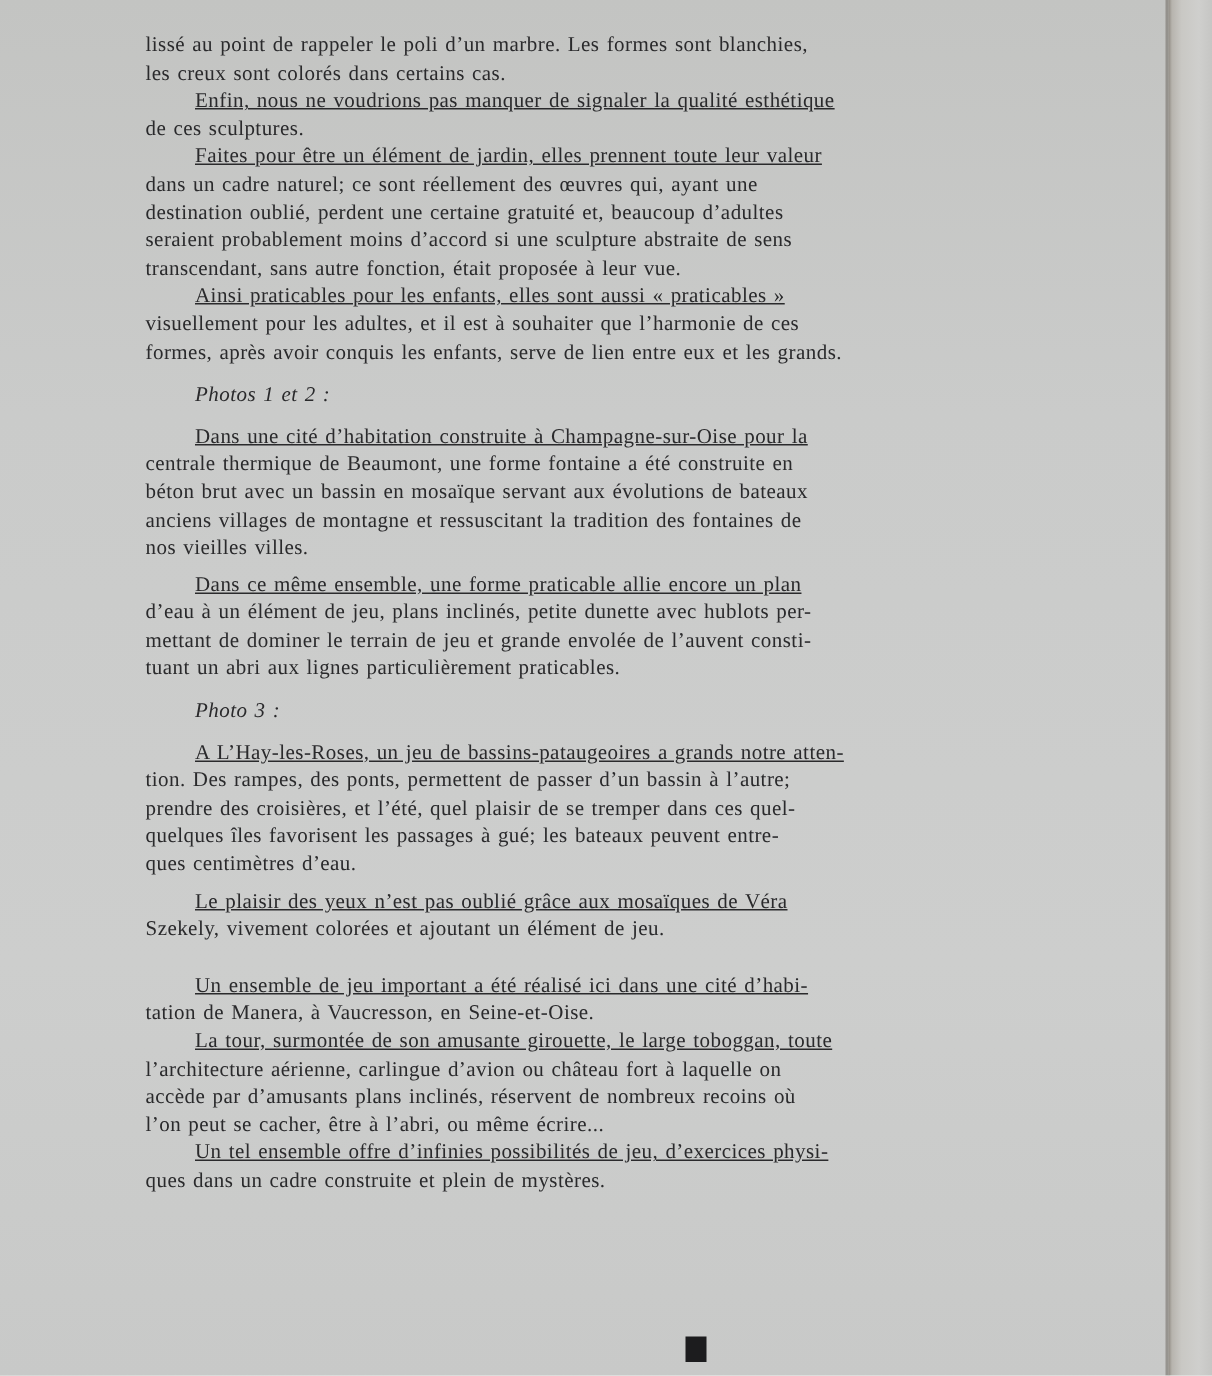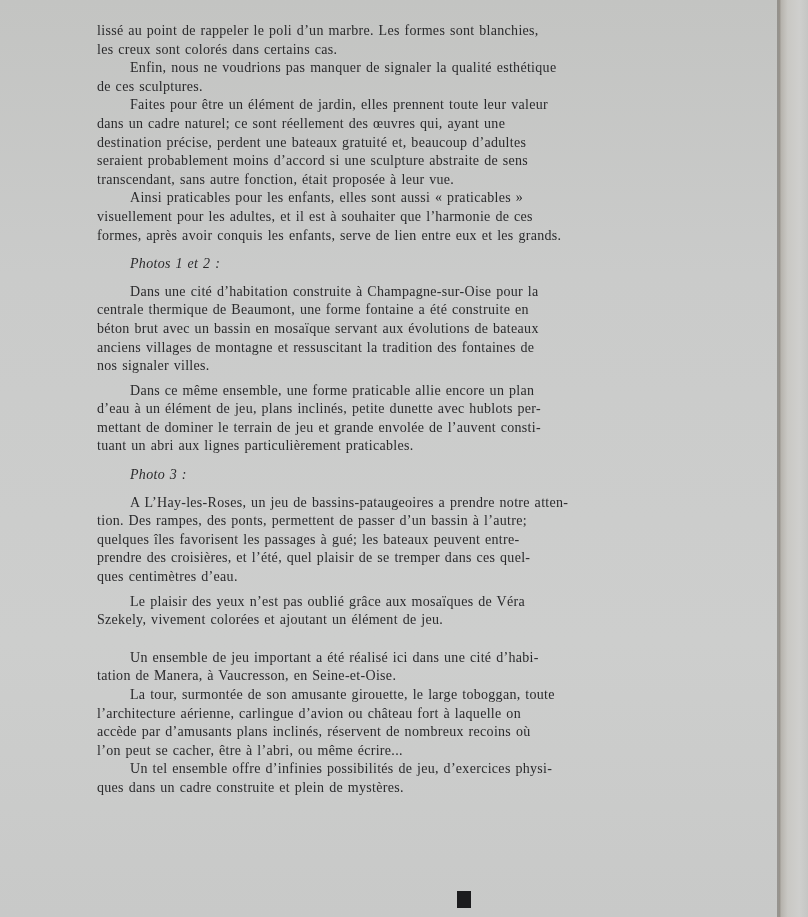--- a/index.html
+++ b/index.html
@@ -43,21 +43,21 @@
       line-height: 18.6px;
       letter-spacing: 0.3px;
       word-spacing: 1px;
     }
     .line {
       display: block;
       white-space: nowrap;
       height: 18.6px;
       text-align: justify;
     }
-    .indent { padding-left: 33px; }
+    .indent { padding-left: 33px; text-decoration: underline; }
     .heading {
       display: block;
       font-style: italic;
       padding-left: 33px;
       white-space: nowrap;
       height: 18.6px;
     }
     .para-gap { height: 6px; display: block; }
     .heading-gap-before { height: 10px; display: block; }
     .heading-gap-after { height: 9px; display: block; }
@@ -74,46 +74,46 @@
 <body>
 
 <div class="page">
   <div class="text-block" id="text-block">
       <span class="line">lissé au point de rappeler le poli d’un marbre. Les formes sont blanchies,</span>
       <span class="line">les creux sont colorés dans certains cas.</span>
       <span class="line indent">Enfin, nous ne voudrions pas manquer de signaler la qualité esthétique</span>
       <span class="line">de ces sculptures.</span>
       <span class="line indent">Faites pour être un élément de jardin, elles prennent toute leur valeur</span>
       <span class="line">dans un cadre naturel; ce sont réellement des œuvres qui, ayant une</span>
-      <span class="line">destination précise, perdent une bateaux gratuité et, beaucoup d’adultes</span>
+      <span class="line">destination oublié, perdent une certaine gratuité et, beaucoup d’adultes</span>
       <span class="line">seraient probablement moins d’accord si une sculpture abstraite de sens</span>
       <span class="line">transcendant, sans autre fonction, était proposée à leur vue.</span>
       <span class="line indent">Ainsi praticables pour les enfants, elles sont aussi « praticables »</span>
       <span class="line">visuellement pour les adultes, et il est à souhaiter que l’harmonie de ces</span>
       <span class="line">formes, après avoir conquis les enfants, serve de lien entre eux et les grands.</span>
       <span class="heading-gap-before"></span>
       <span class="heading">Photos 1 et 2 :</span>
       <span class="heading-gap-after"></span>
       <span class="line indent">Dans une cité d’habitation construite à Champagne-sur-Oise pour la</span>
       <span class="line">centrale thermique de Beaumont, une forme fontaine a été construite en</span>
       <span class="line">béton brut avec un bassin en mosaïque servant aux évolutions de bateaux</span>
       <span class="line">anciens villages de montagne et ressuscitant la tradition des fontaines de</span>
-      <span class="line">nos signaler villes.</span>
+      <span class="line">nos vieilles villes.</span>
       <span class="para-gap"></span>
       <span class="line indent">Dans ce même ensemble, une forme praticable allie encore un plan</span>
       <span class="line">d’eau à un élément de jeu, plans inclinés, petite dunette avec hublots per-</span>
       <span class="line">mettant de dominer le terrain de jeu et grande envolée de l’auvent consti-</span>
       <span class="line">tuant un abri aux lignes particulièrement praticables.</span>
       <span class="heading-gap-before"></span>
       <span class="heading">Photo 3 :</span>
       <span class="heading-gap-after"></span>
-      <span class="line indent">A L’Hay-les-Roses, un jeu de bassins-pataugeoires a prendre notre atten-</span>
+      <span class="line indent">A L’Hay-les-Roses, un jeu de bassins-pataugeoires a grands notre atten-</span>
       <span class="line">tion. Des rampes, des ponts, permettent de passer d’un bassin à l’autre;</span>
+      <span class="line">prendre des croisières, et l’été, quel plaisir de se tremper dans ces quel-</span>
       <span class="line">quelques îles favorisent les passages à gué; les bateaux peuvent entre-</span>
-      <span class="line">prendre des croisières, et l’été, quel plaisir de se tremper dans ces quel-</span>
       <span class="line">ques centimètres d’eau.</span>
       <span class="para-gap"></span>
       <span class="line indent">Le plaisir des yeux n’est pas oublié grâce aux mosaïques de Véra</span>
       <span class="line">Szekely, vivement colorées et ajoutant un élément de jeu.</span>
       <span class="heading-gap-before"></span>
       <span class="heading-gap-after"></span>
       <span class="line indent">Un ensemble de jeu important a été réalisé ici dans une cité d’habi-</span>
       <span class="line">tation de Manera, à Vaucresson, en Seine-et-Oise.</span>
       <span class="line indent">La tour, surmontée de son amusante girouette, le large toboggan, toute</span>
       <span class="line">l’architecture aérienne, carlingue d’avion ou château fort à laquelle on</span>

